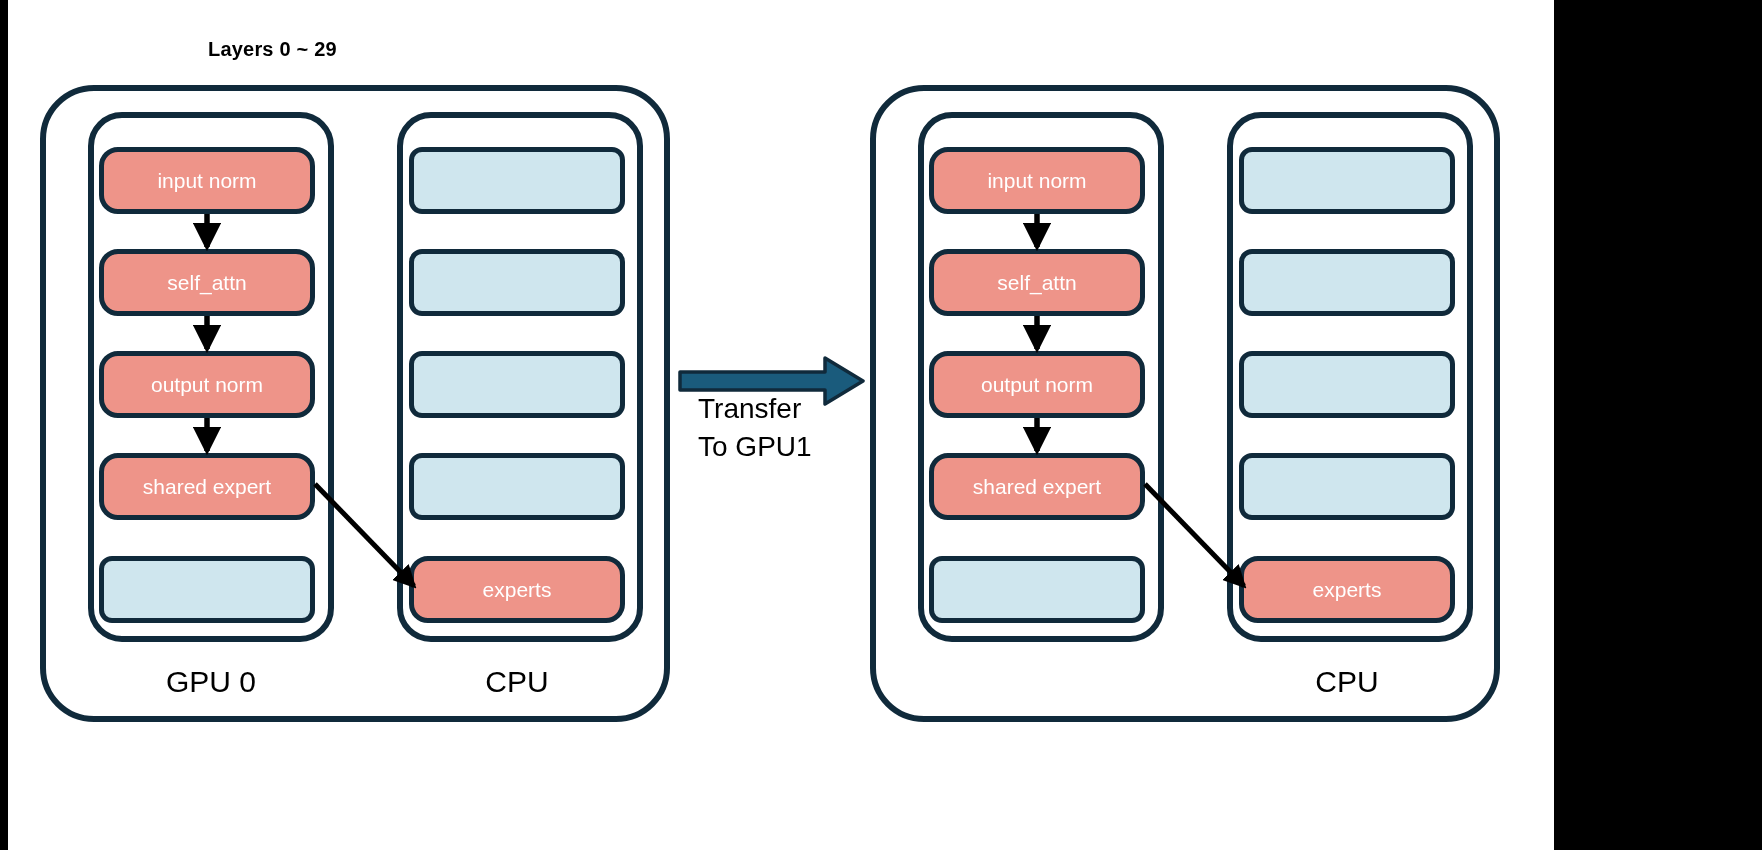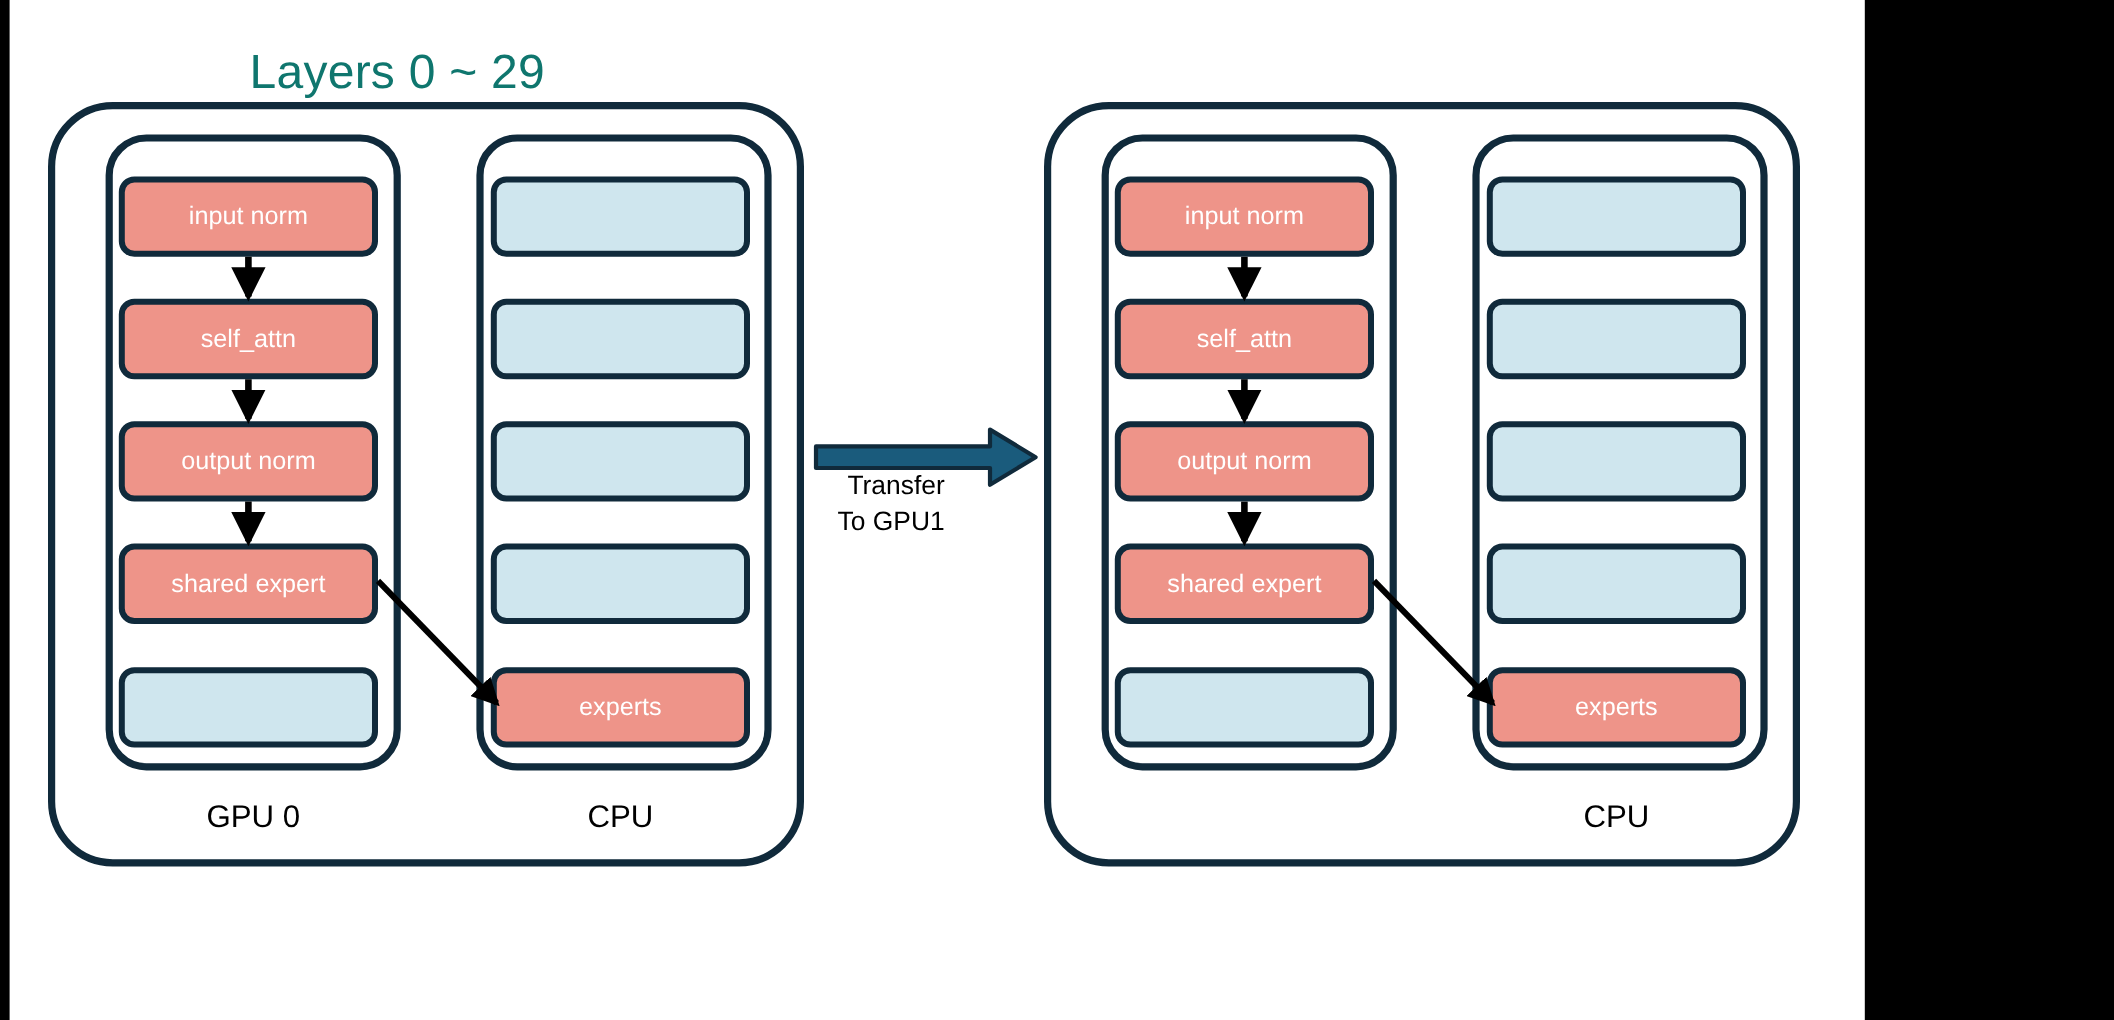--- a/index.html
+++ b/index.html
@@ -28,24 +28,25 @@
     top: 0px;
     width: 1546px;
     height: 850px;
     background: #ffffff;
     overflow: hidden;
   }
 
   
   .panel-title {
     position: absolute;
-    font-size: 40px;
-    color: #0f766e;
+    font-size: 20px;
+    color: #000000;
     white-space: nowrap;
     letter-spacing: 0.2px;
+    font-weight: bold;
   }
 
   
   .panel-outer {
     position: absolute;
     border: 6px solid #102A3B;
     border-radius: 54px;
     background: #ffffff;
     box-sizing: border-box;
   }
@@ -55,59 +56,59 @@
     position: absolute;
     border: 6px solid #102A3B;
     border-radius: 34px;
     background: #ffffff;
     box-sizing: border-box;
   }
 
   
   .device-label {
     position: absolute;
-    font-size: 26px;
+    font-size: 30px;
     color: #000000;
     text-align: center;
     white-space: nowrap;
   }
 
   
   .block {
     position: absolute;
     border: 5px solid #102A3B;
     border-radius: 13px;
     box-sizing: border-box;
     display: flex;
     align-items: center;
     justify-content: center;
     font-size: 21px;
     color: #ffffff;
     white-space: nowrap;
   }
-  .block.active { background: #EE9489; }
+  .block.active { background: #EE9489; border-radius: 19px; }
   .block.idle   { background: #CFE6EE; }
 
   
   #wires {
     position: absolute;
     left: 0;
     top: 0;
     width: 1546px;
     height: 850px;
     pointer-events: none;
   }
 
   
   .transfer-label {
     position: absolute;
-    font-size: 22px;
+    font-size: 28px;
     color: #000000;
     line-height: 1.35;
-    text-align: right;
+    text-align: left;
     white-space: nowrap;
   }
 </style>
 </head>
 <body>
 
 <div id="stage">
   <div id="canvas">
 
     <div class="panel-title" style="left:200px; top:38px;">Layers 0 ~ 29</div>

